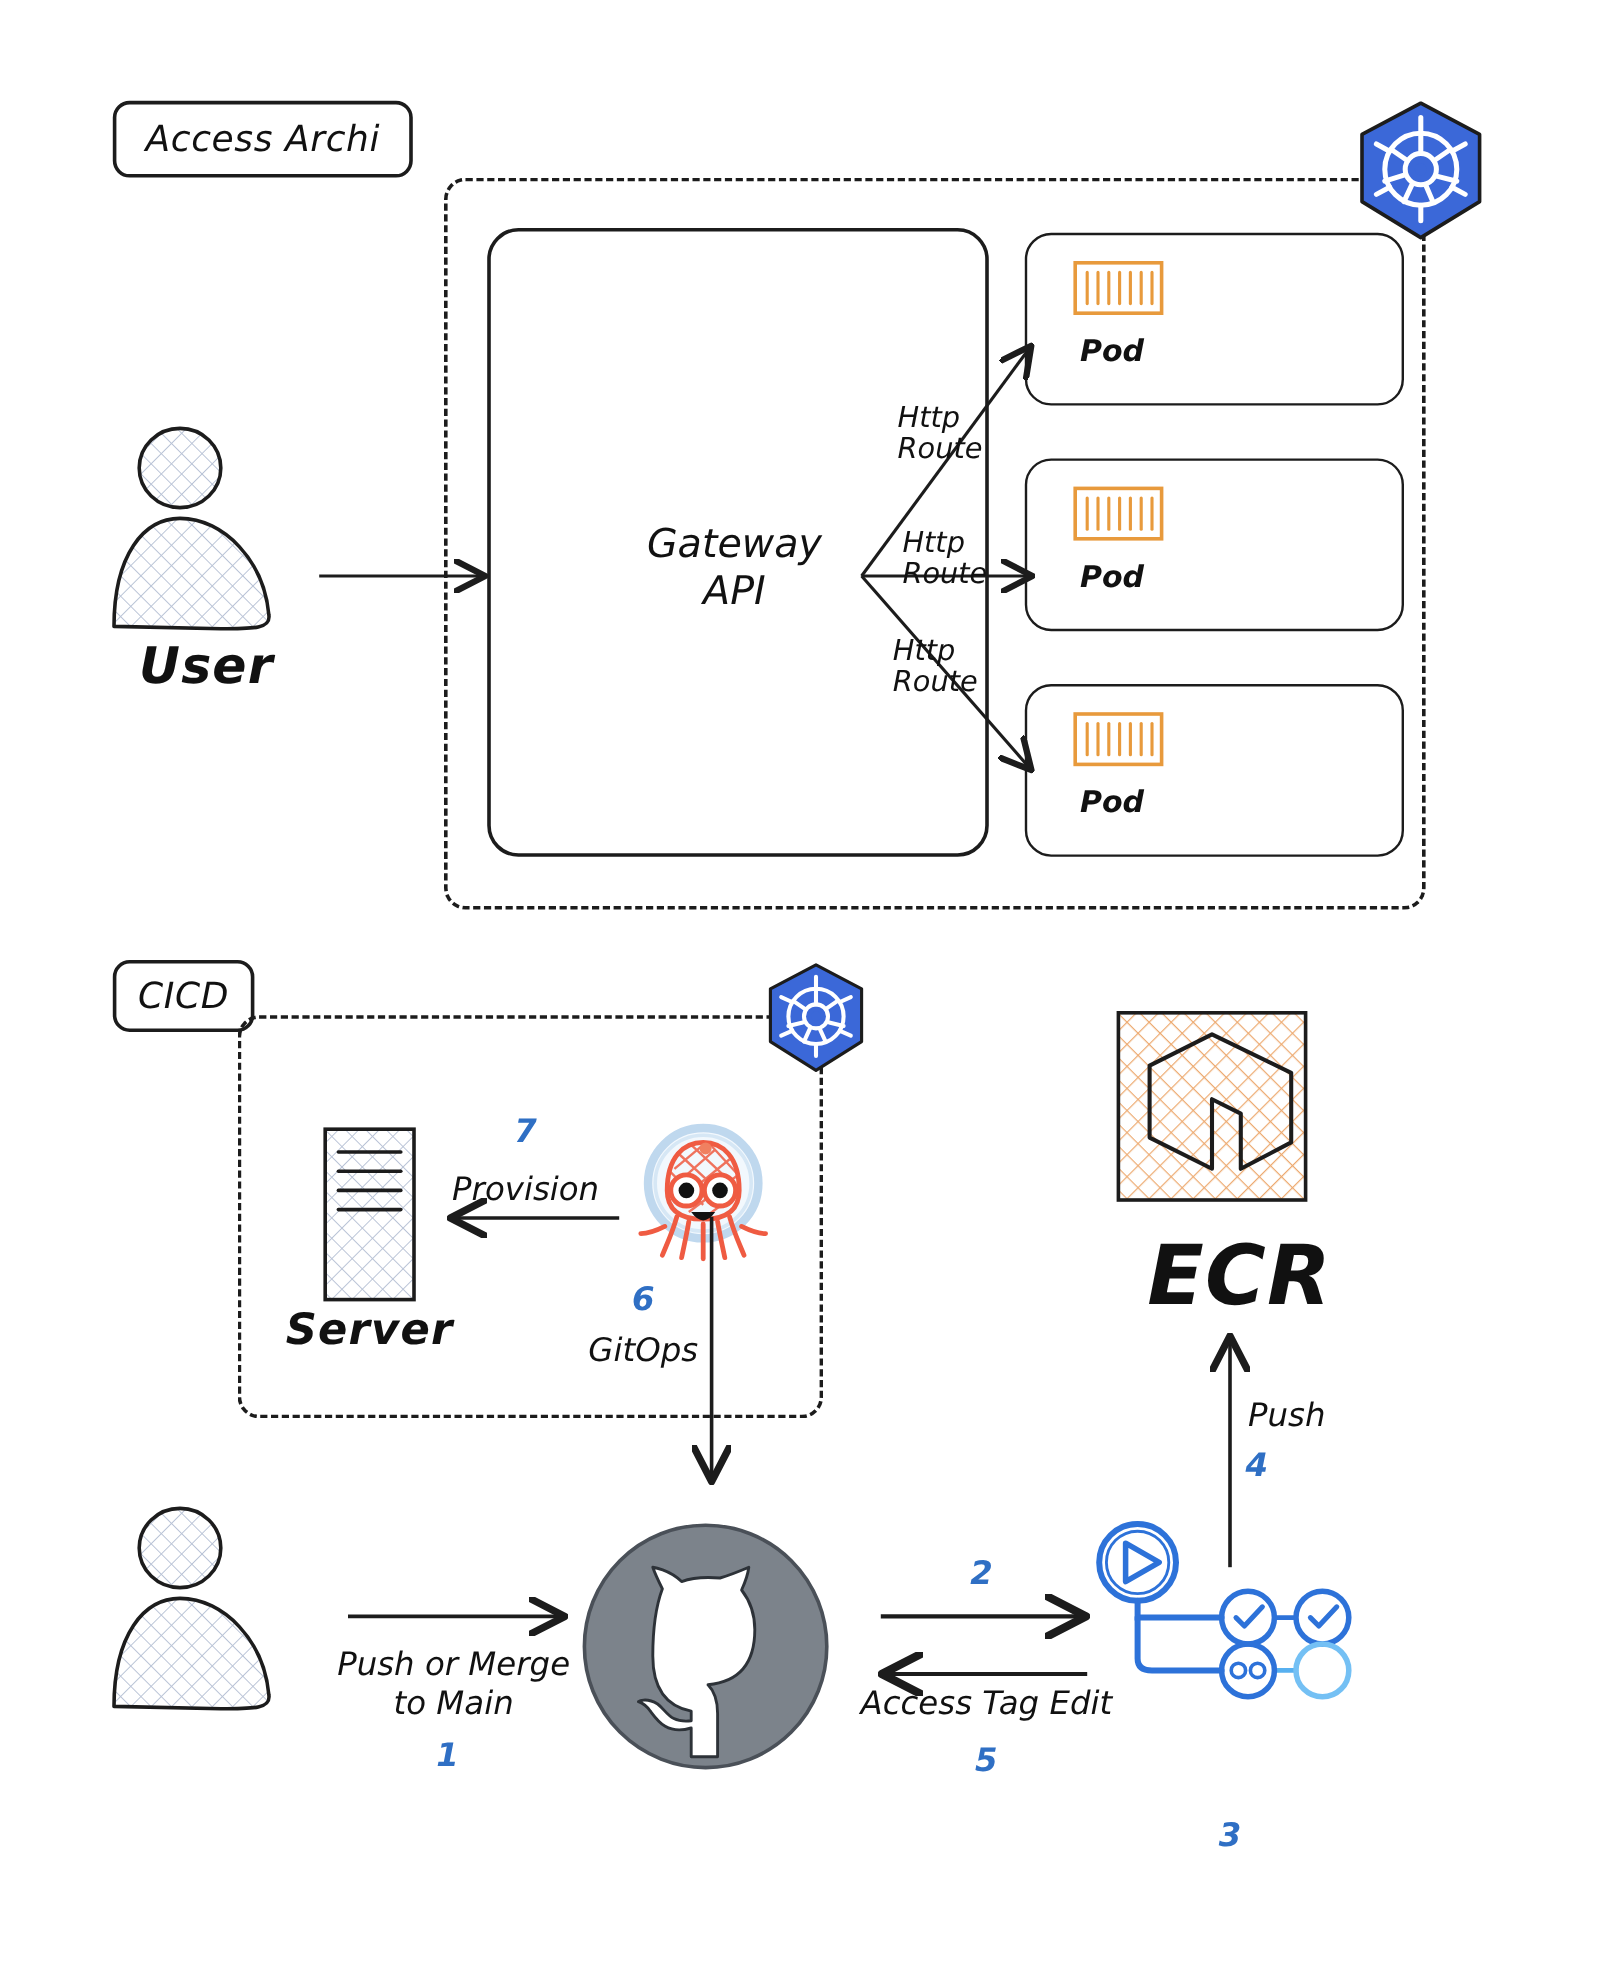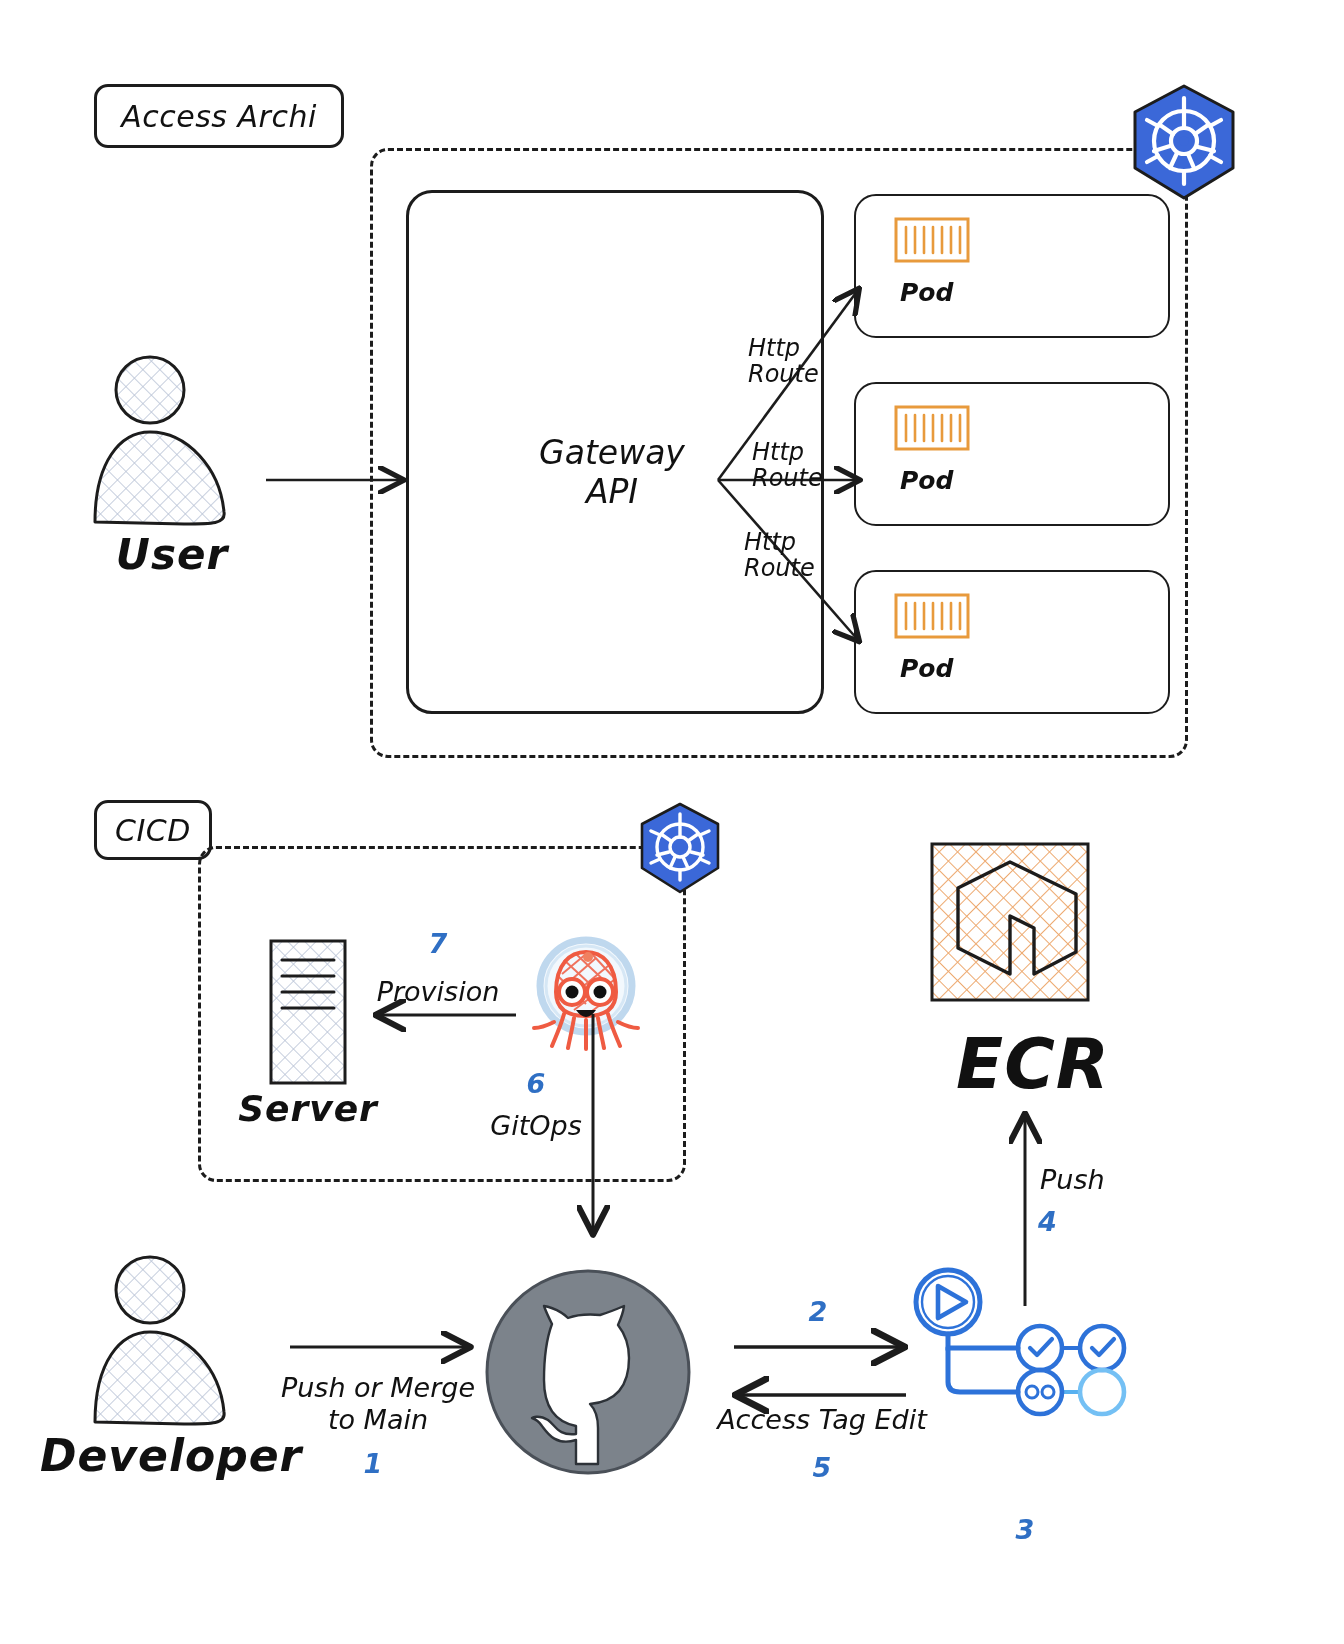--- a/index.html
+++ b/index.html
@@ -301,21 +301,20 @@
   <svg class="abs" width="30" height="200" style="left:1010px; top:1110px;">
     <line x1="15" y1="196" x2="15" y2="6" stroke="#1c1c1c" stroke-width="3" marker-end="url(#arrowInk)"></line>
   </svg>
   <div class="label label-med abs" style="left:1040px; top:1164px; width:110px; text-align:left;">Push</div>
   <div class="step-num abs" style="left:1038px; top:1206px; width:80px; text-align:left;">4</div>
 
   <svg class="abs" width="156" height="200" style="left:92px; top:1252px;">
     <ellipse cx="58" cy="38" rx="34" ry="33" class="hatch-user" stroke="#1c1c1c" stroke-width="3"></ellipse>
     <path d="M3,170 C3,110 28,80 58,80 C95,80 128,116 132,160 C134,172 120,172 92,172 Z" class="hatch-user" stroke="#1c1c1c" stroke-width="3" stroke-linejoin="round"></path>
   </svg>
-  <div class="label label-big abs" style="left:40px; top:1430px; width:260px; text-align:center; font-size:44px;">Developer</div>
 
   <svg class="abs" width="190" height="30" style="left:286px; top:1332px;">
     <line x1="4" y1="15" x2="182" y2="15" stroke="#1c1c1c" stroke-width="3" marker-end="url(#arrowInk)"></line>
   </svg>
   <div class="label label-med abs" style="left:268px; top:1372px; width:220px;">Push or Merge
 to Main</div>
   <div class="step-num abs" style="left:318px; top:1448px; width:110px;">1</div>
 
   <svg class="abs" width="208" height="208" style="left:484px; top:1268px;">
     <circle cx="104" cy="104" r="101" fill="#7c838b" stroke="#4a5058" stroke-width="3"></circle>

